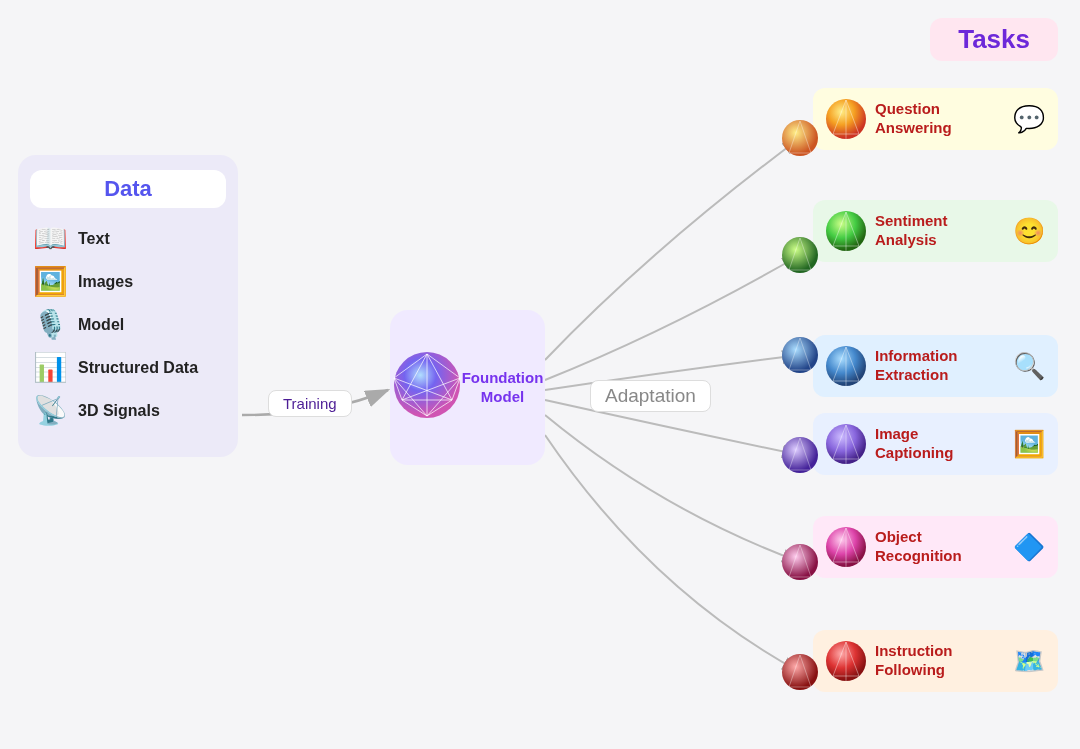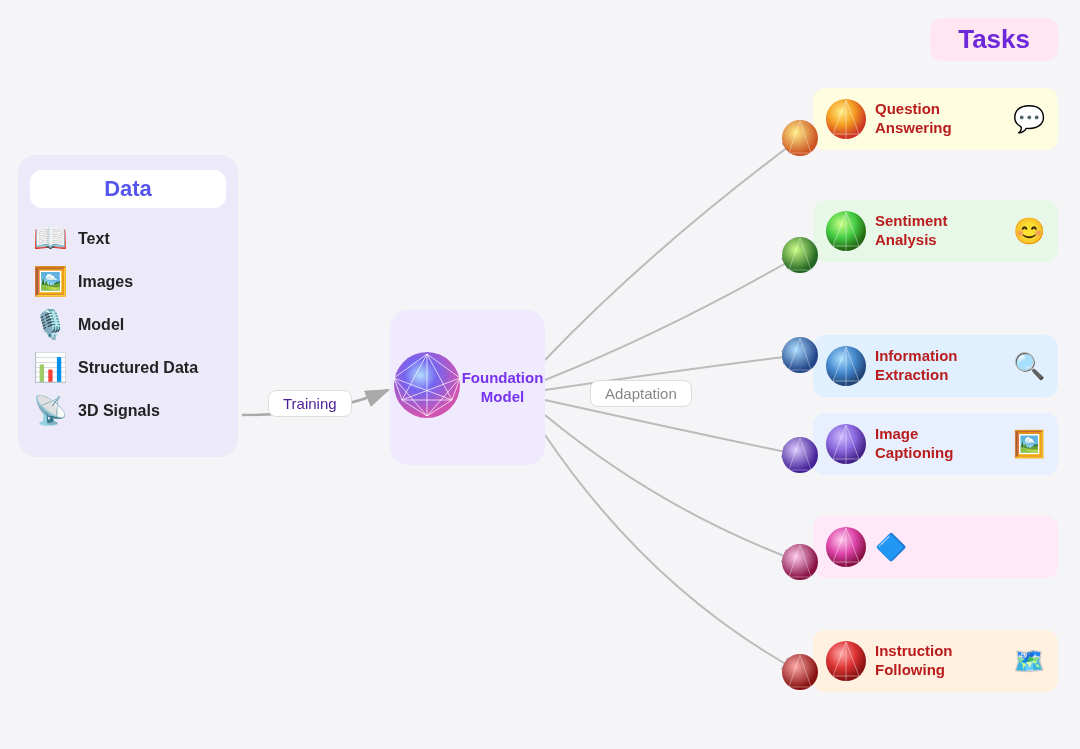--- a/index.html
+++ b/index.html
@@ -89,21 +89,21 @@
       font-weight: bold;
       text-align: center;
       line-height: 1.25;
     }
 
     
     .adaptation-label {
       position: absolute;
       left: 590px;
       top: 380px;
-      font-size: 15px;
+      font-size: 19px;
       color: #888;
       background: white;
       border: 1px solid #ddd;
       border-radius: 8px;
       padding: 4px 14px;
     }
 
     
     .tasks-title-box {
       position: absolute;
@@ -350,20 +350,21 @@
       </radialGradient>
     </defs>
     <circle cx="21" cy="21" r="20" fill="url(#orG)"></circle>
     <g stroke="rgba(255,255,255,0.5)" stroke-width="0.8" fill="none">
       <line x1="21" y1="2" x2="8" y2="36"></line>
         <line x1="21" y1="2" x2="34" y2="36"></line>
       <line x1="8" y1="36" x2="34" y2="36"></line>
         <line x1="21" y1="2" x2="21" y2="41"></line>
     </g>
   </svg>
+  <span class="task-text">Object<br>Recognition</span>
   <span class="task-icon">🔷</span>
 </div>
 
 <div class="task-card card-if">
   <svg width="42" height="42" viewBox="0 0 42 42">
     <defs>
       <radialGradient id="ifG" cx="38%" cy="32%" r="65%">
         <stop offset="0%" stop-color="#ffaaaa"></stop>
         <stop offset="55%" stop-color="#dd3333"></stop>
         <stop offset="100%" stop-color="#881111"></stop>

